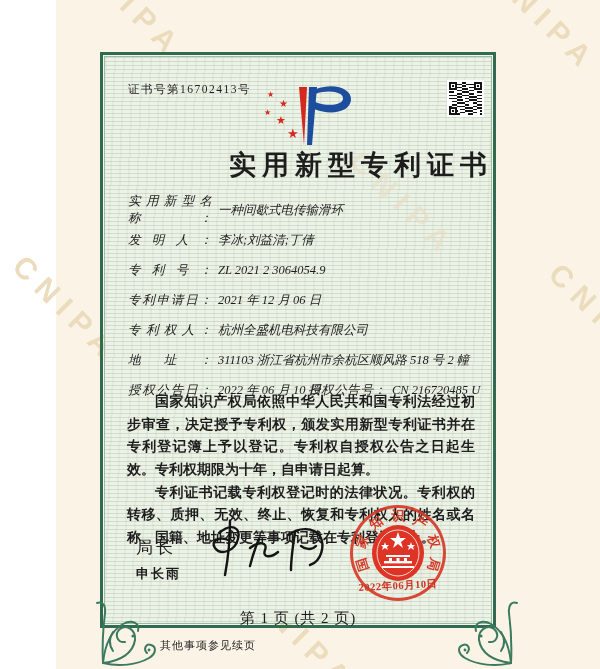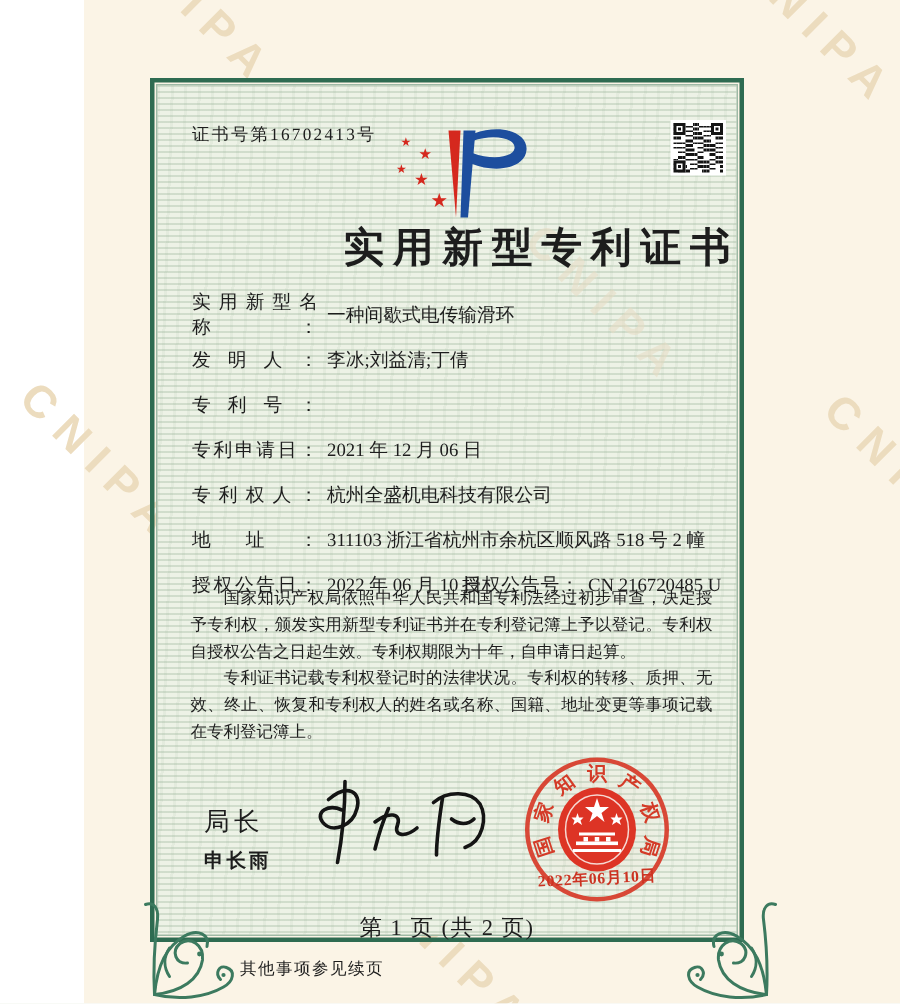--- a/index.html
+++ b/index.html
@@ -35,29 +35,29 @@
       grid-template-rows:repeat(21,1fr);}
   .qr-grid i{display:block;}
   .qr-grid i.m{background:#141414;}
   .finder{position:absolute;width:8px;height:8px;border:2px solid #141414;box-sizing:border-box;background:#fff;}
   .finder::after{content:"";position:absolute;inset:1px;background:#141414;}
   .f-tl{left:2px;top:2px;} .f-tr{right:2px;top:2px;} .f-bl{left:2px;bottom:2px;}
   .title{position:absolute;left:0;right:0;top:92px;text-align:right;font-size:27px;
       font-weight:bold;letter-spacing:6px;margin:0;z-index:2;}
   
   .rows{position:absolute;left:25px;right:20px;top:140px;font-size:12.5px;z-index:2;}
-  .row{height:30px;display:flex;align-items:center;position:relative;}
+  .row{height:30px;display:flex;align-items:center;position:relative;font-style:italic;}
   .row-label{display:inline-block;width:84px;text-align:justify;text-align-last:justify;
       flex:0 0 84px;}
   .row-value{margin-left:6px;white-space:nowrap;}
   .grant-right{position:absolute;left:180px;display:flex;align-items:center;}
   .grant-right .row-label{width:78px;flex:0 0 78px;}
   
-  .paras{position:absolute;left:24px;right:18px;top:336px;font-size:11px;line-height:1.62;
-      text-align:justify;z-index:2;}
+  .paras{position:absolute;left:24px;right:18px;top:336px;font-size:14px;line-height:1.62;
+      text-align:justify;z-index:2;font-weight:bold;}
   .paras p{margin:0;text-indent:2em;}
   
   .sig-role{position:absolute;left:33px;top:481px;font-size:17px;font-weight:normal;
       letter-spacing:3px;z-index:2;}
   .sig-name{position:absolute;left:33px;top:510px;font-size:13px;font-weight:bold;
       letter-spacing:2px;z-index:2;}
   .sig-script{position:absolute;left:96px;top:462px;z-index:2;}
   
   .seal{position:absolute;left:247px;top:450px;width:96px;height:96px;z-index:3;}
   .seal-ring{position:absolute;inset:0;border:3px solid rgba(215,58,40,.92);border-radius:50%;
@@ -562,20 +562,21 @@
         <div class="row">
           <span class="row-label">实用新型名称：</span>
           <span class="row-value">一种间歇式电传输滑环</span>
         </div>
         <div class="row">
           <span class="row-label">发明人：</span>
           <span class="row-value">李冰;刘益清;丁倩</span>
         </div>
         <div class="row">
           <span class="row-label">专利号：</span>
+          <span class="row-value">ZL 2021 2 3064054.9</span>
         </div>
         <div class="row">
           <span class="row-label">专利申请日：</span>
           <span class="row-value">2021 年 12 月 06 日</span>
         </div>
         <div class="row">
           <span class="row-label">专利权人：</span>
           <span class="row-value">杭州全盛机电科技有限公司</span>
         </div>
         <div class="row">

